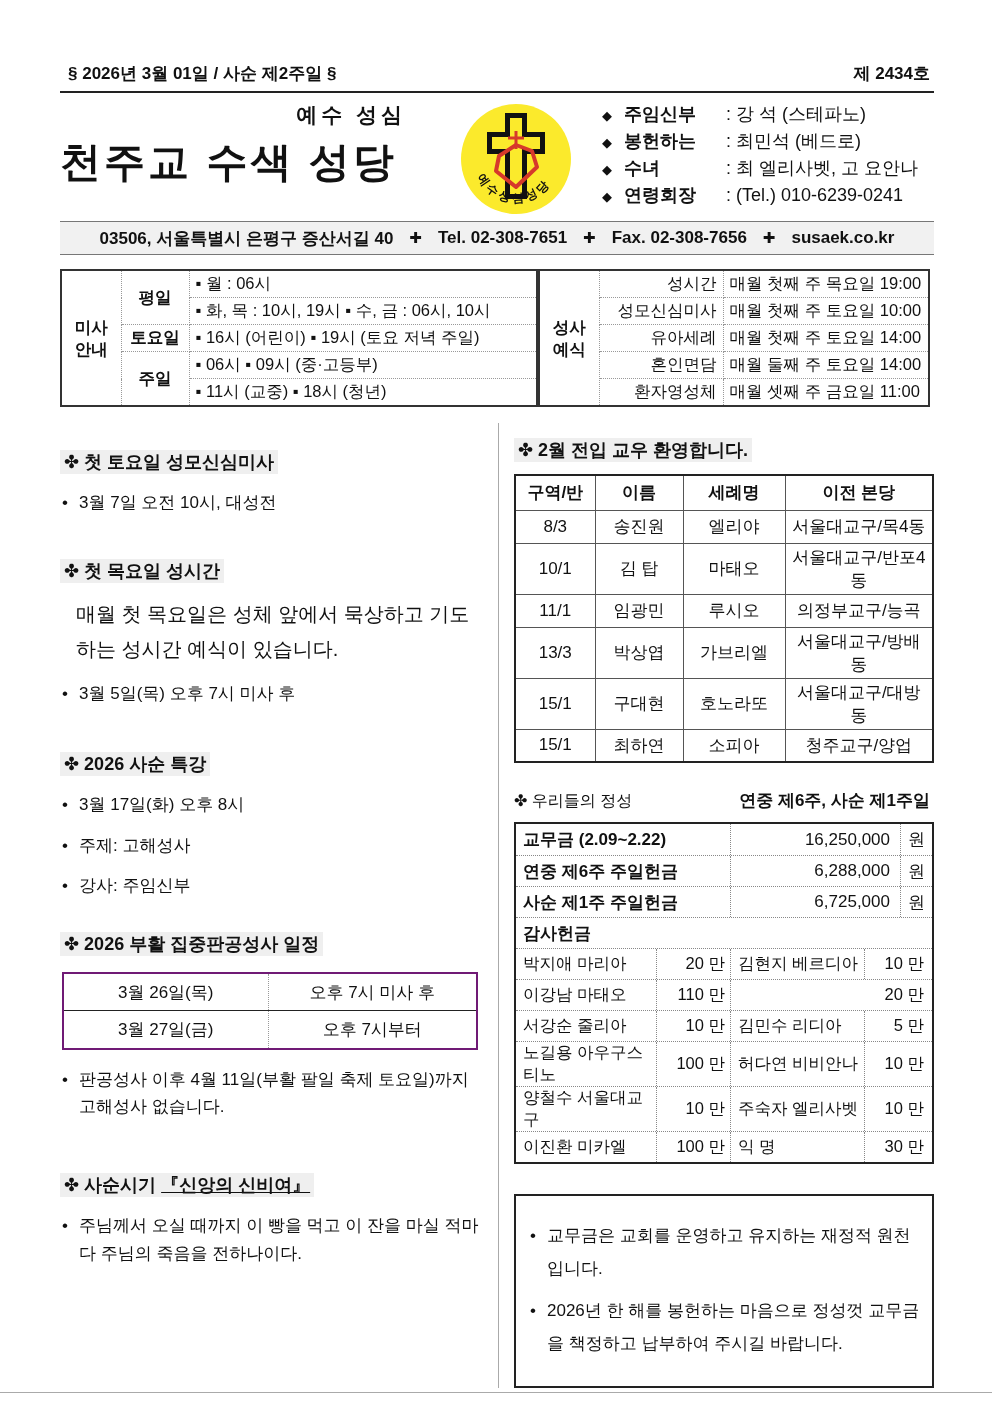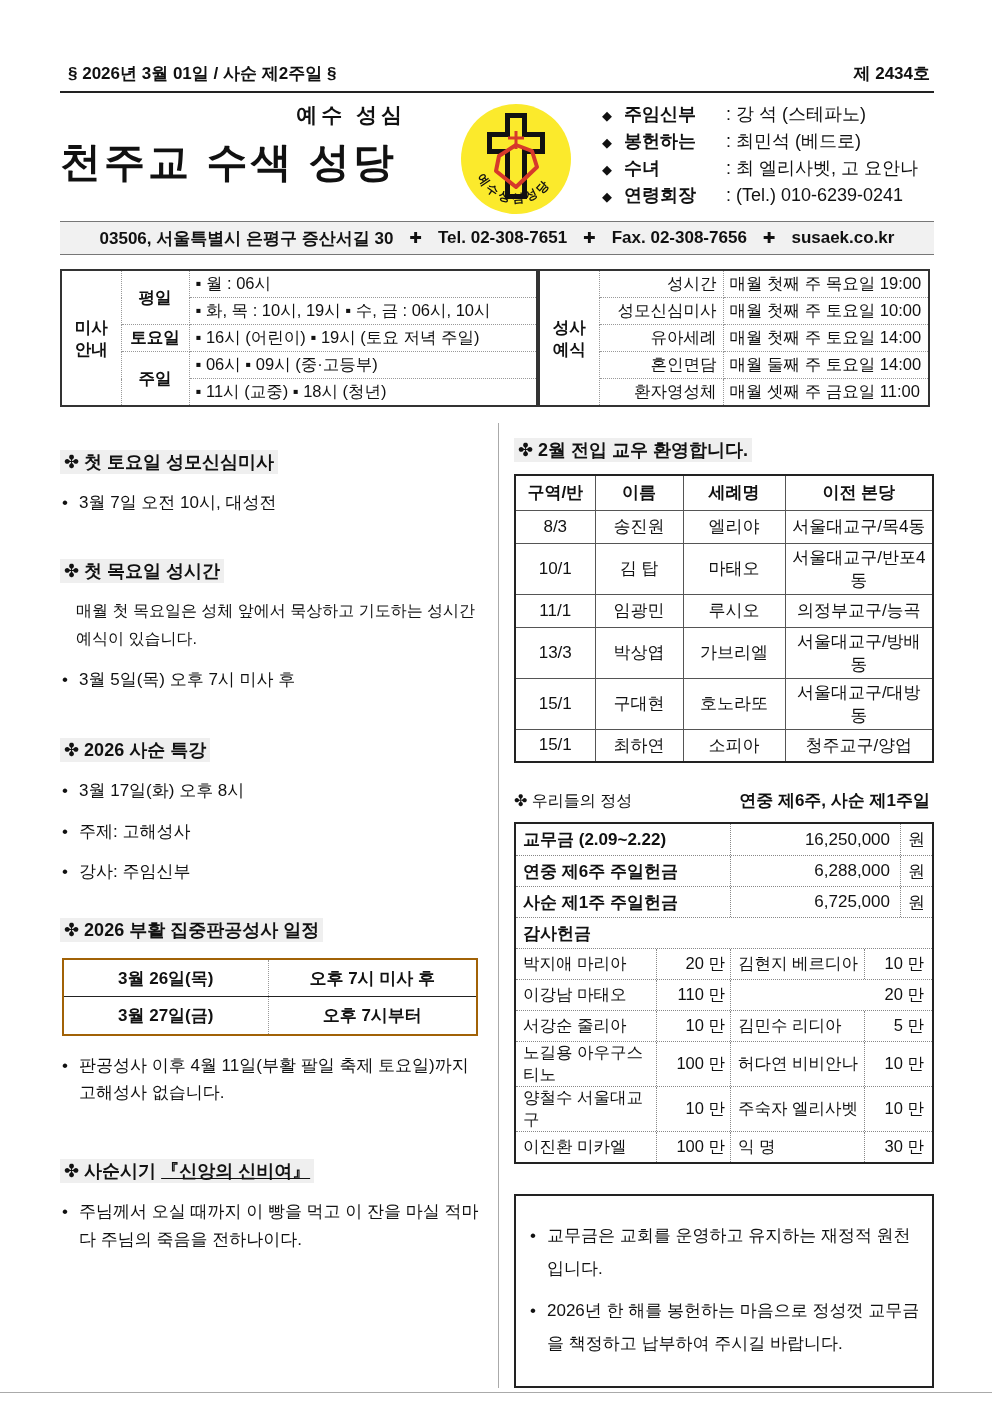--- a/index.html
+++ b/index.html
@@ -51,24 +51,24 @@
 
   .sec { margin-top:26px; }
   .sec .hl { background:#efefef; font-weight:700; font-size:18px; padding:2px 4px; line-height:1.5; }
   .sec .hl .uline { text-decoration:underline; }
   .sec-row { display:flex; justify-content:space-between; align-items:baseline; margin-top:26px; }
   .period { font-weight:600; font-size:17px; padding-right:4px; }
 
   .b { display:flex; margin:13px 0 13px 2px; font-size:17px; line-height:1.6; }
   .b .m { width:17px; }
   .b .t { flex:1; }
-  .para { padding-left:16px; font-size:16px; line-height:1.75; margin-top:12px; }
-
-  
-  .sched { width:416px; border:2px solid #a16207; margin:14px 0 16px 2px;font-weight:bold; }
+  .para { padding-left:16px; font-size:20px; line-height:1.75; margin-top:12px; }
+
+  
+  .sched { width:416px; border:2px solid #701a75; margin:14px 0 16px 2px; }
   .sched td { font-size:17px; text-align:center; height:38px; border-top:1px solid #222; }
   .sched tr:first-child td { border-top:none; }
   .sched td:first-child { width:205px; border-right:1px dotted #999; }
 
   
   .welcome { width:100%; border:2px solid #222; margin-top:10px; }
   .welcome td { border:1px solid #555; text-align:center; font-size:17px; height:33px; padding:2px 4px; }
   .welcome tr:first-child td { font-weight:600; height:35px; }
   .wc0 { width:80px; } .wc1 { width:88px; } .wc2 { width:102px; }
 
@@ -145,21 +145,21 @@
       </div>
       <div class="staff-row">
         <span class="dmark">◆</span>
         <span class="slabel">연령회장</span>
         <span class="svalue">: (Tel.) 010-6239-0241</span>
       </div>
     </div>
   </div>
 
   <div class="addrbar">
-    <span>03506, 서울특별시 은평구 증산서길 30</span>
+    <span>03506, 서울특별시 은평구 증산서길 40</span>
     <span class="pcross">✚</span>
     <span>Tel. 02-308-7651</span>
     <span class="pcross">✚</span>
     <span>Fax. 02-308-7656</span>
     <span class="pcross">✚</span>
     <span>susaek.co.kr</span>
   </div>
 
   <div class="info-tables">
     <table class="mass">

